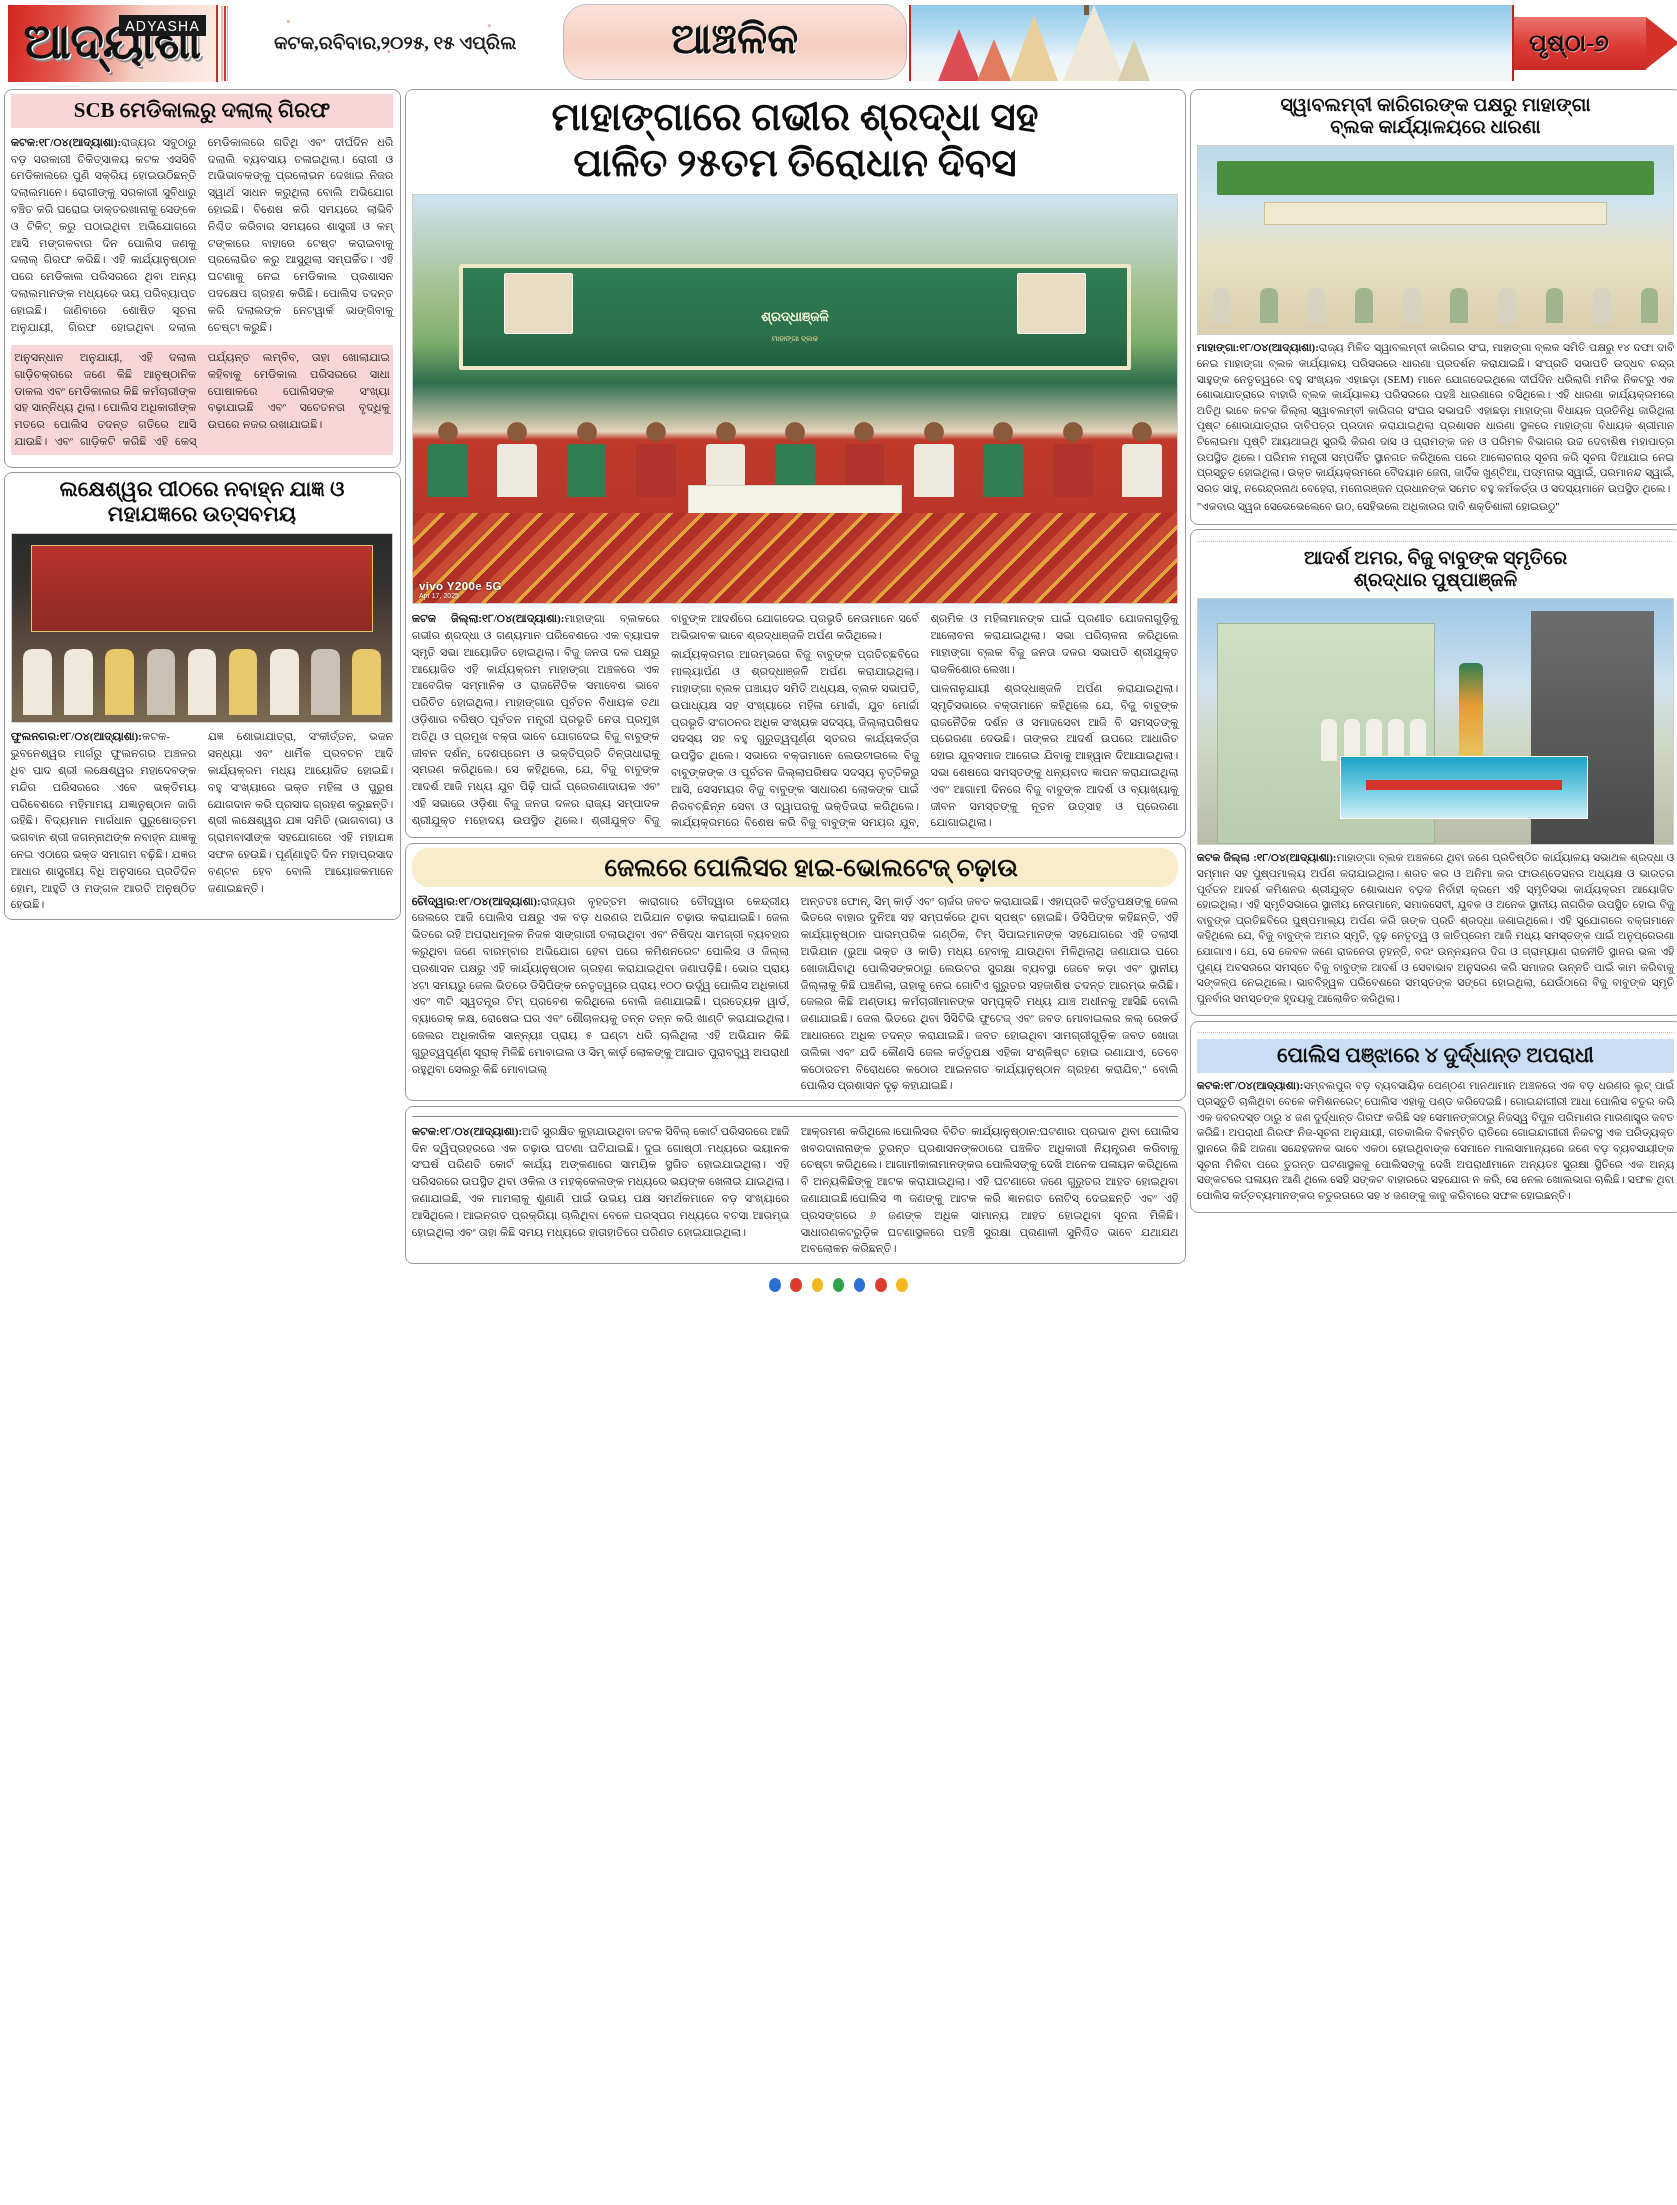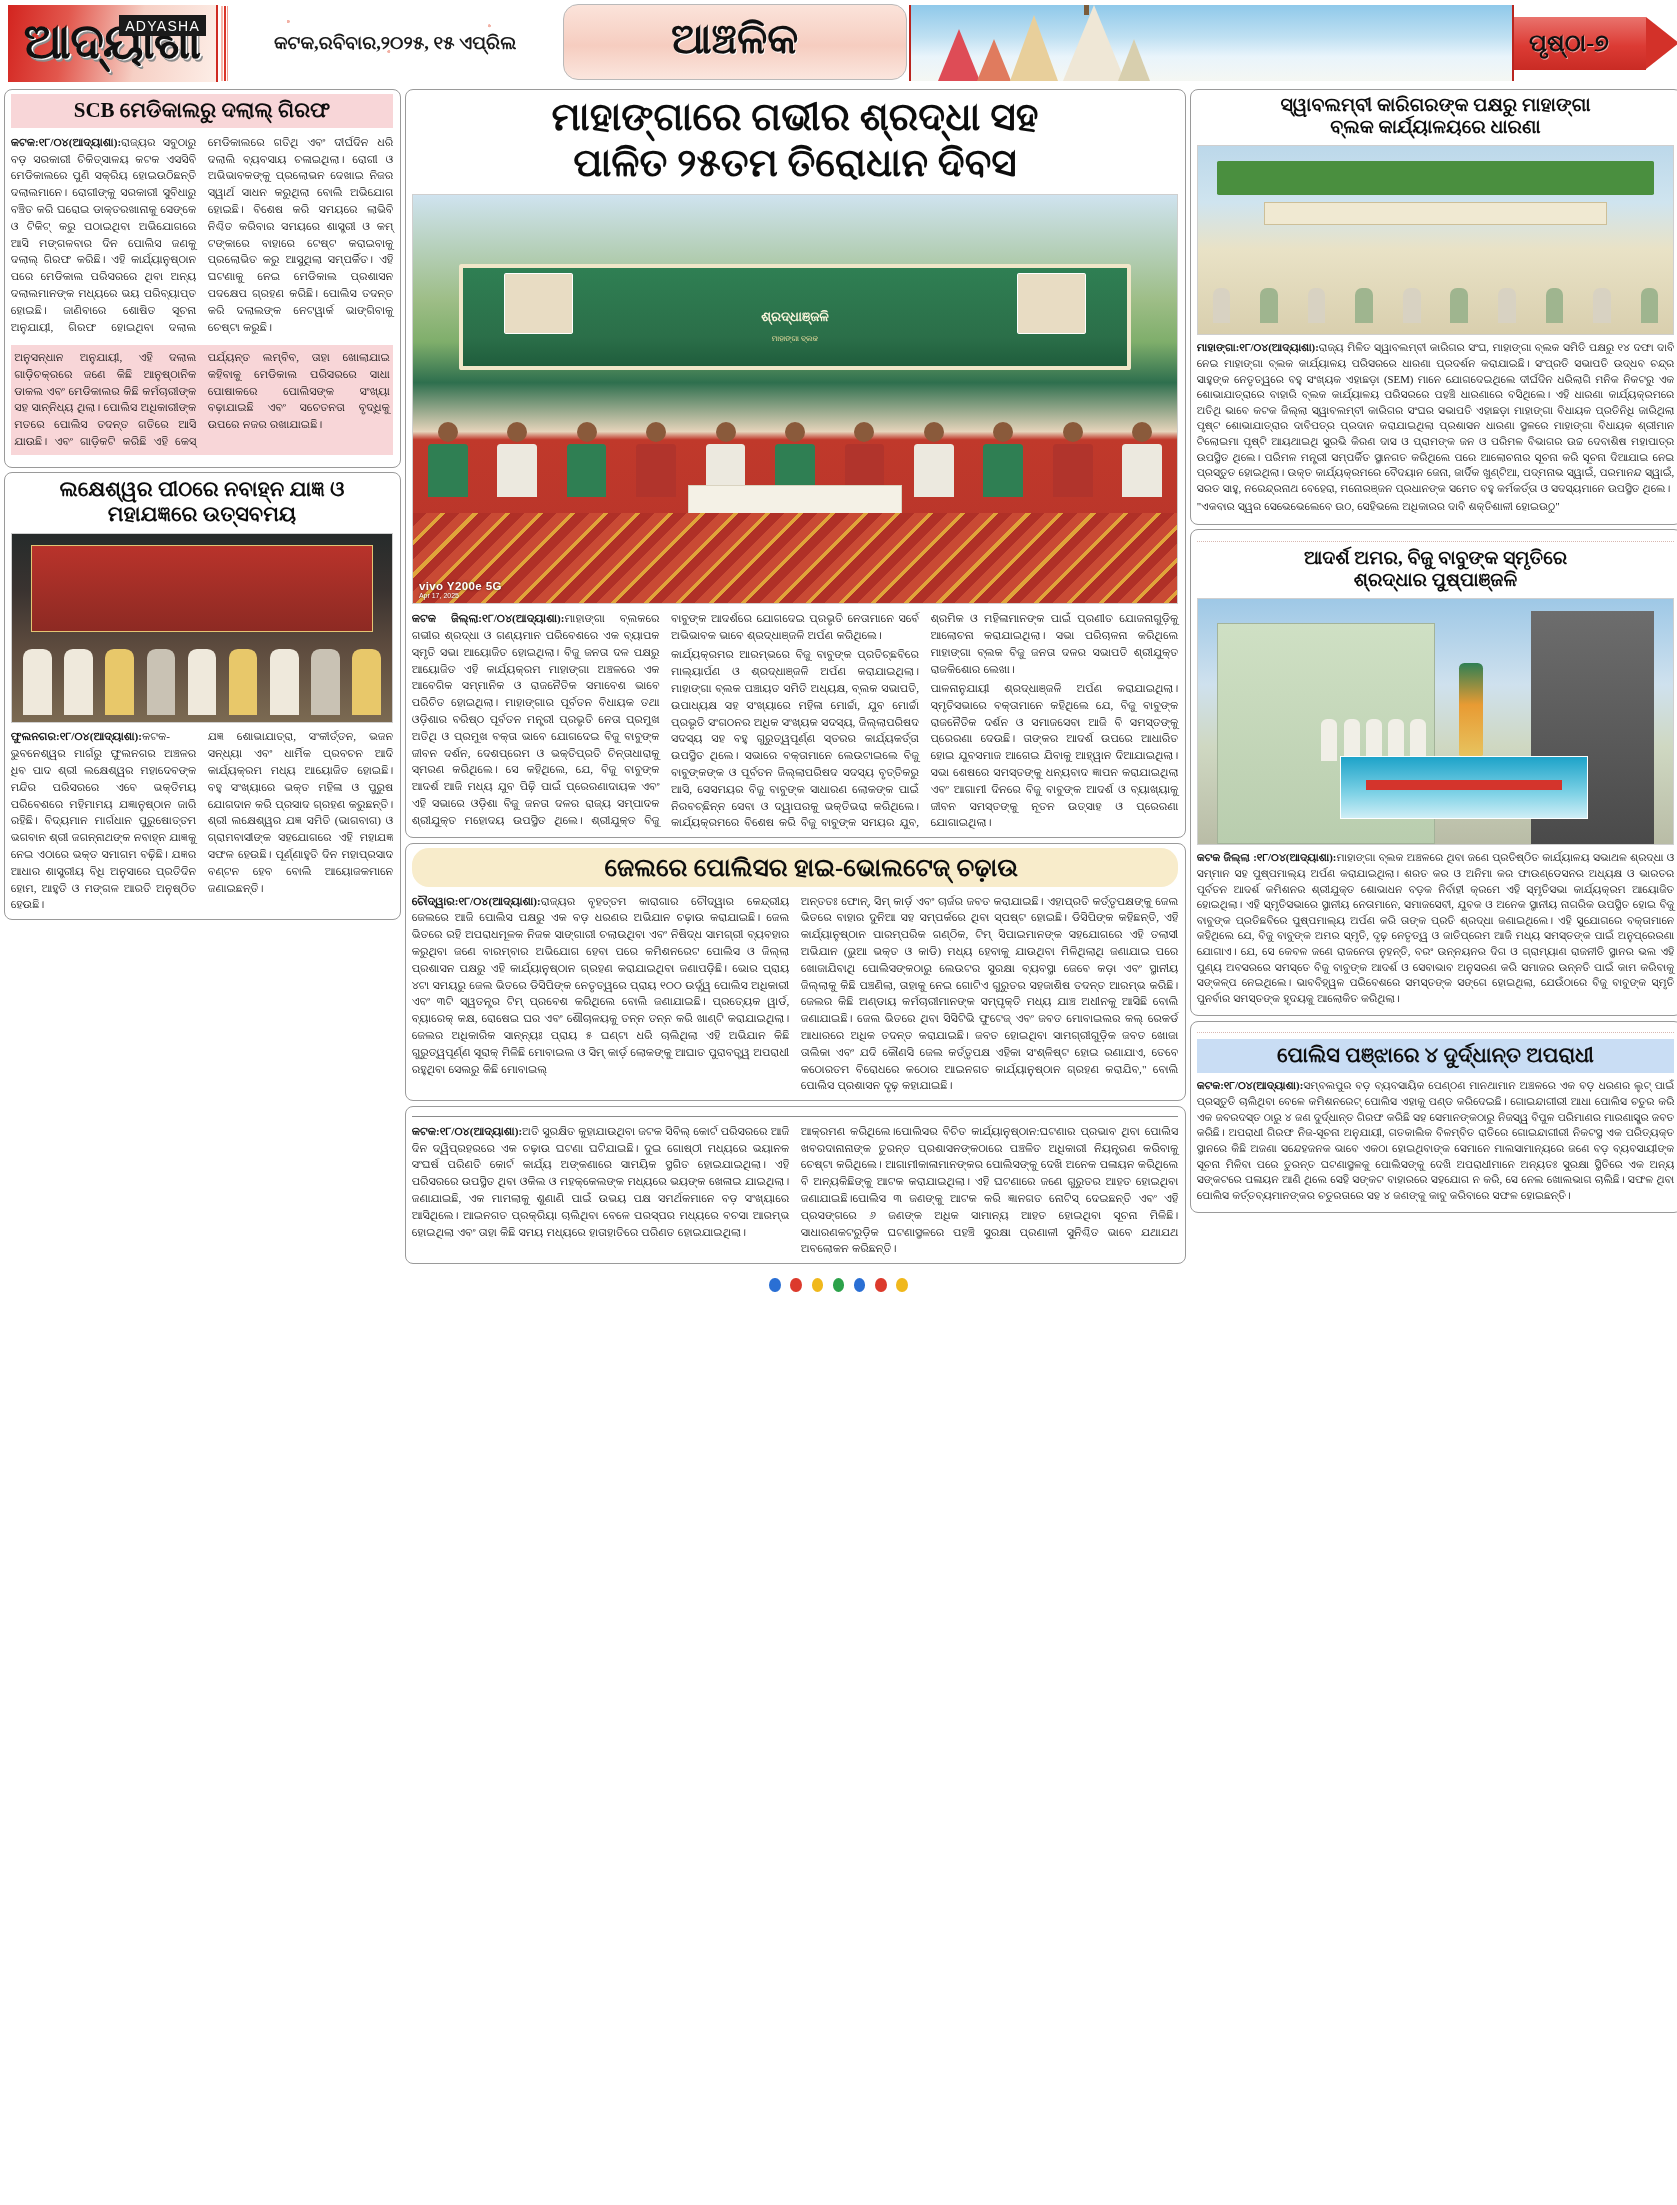--- a/index.html
+++ b/index.html
@@ -73,21 +73,21 @@
     background:
       radial-gradient(circle at 18% 25%, #f2b2a6 0 1.3px, transparent 1.8px),
       radial-gradient(circle at 48% 60%, #f2b2a6 0 1.3px, transparent 1.8px),
       radial-gradient(circle at 78% 30%, #f2b2a6 0 1.3px, transparent 1.8px),
       #ffffff;
   }
   .mast-section {
     flex: 0 0 344px;
     margin: 4.4px 0 6.2px;
     border: 0.9px solid #b9b9b9;
-    border-radius: 15px;
+    border-radius: 24px;
     background: linear-gradient(180deg,#fbe3da 0%, #f6cdc0 55%, #fbe6de 100%);
     display: flex;
     align-items: center;
     justify-content: center;
   }
   .mast-section span {
     font-family: "Liberation Serif", serif;
     font-weight: bold;
     font-size: 42px;
     color: #111;

